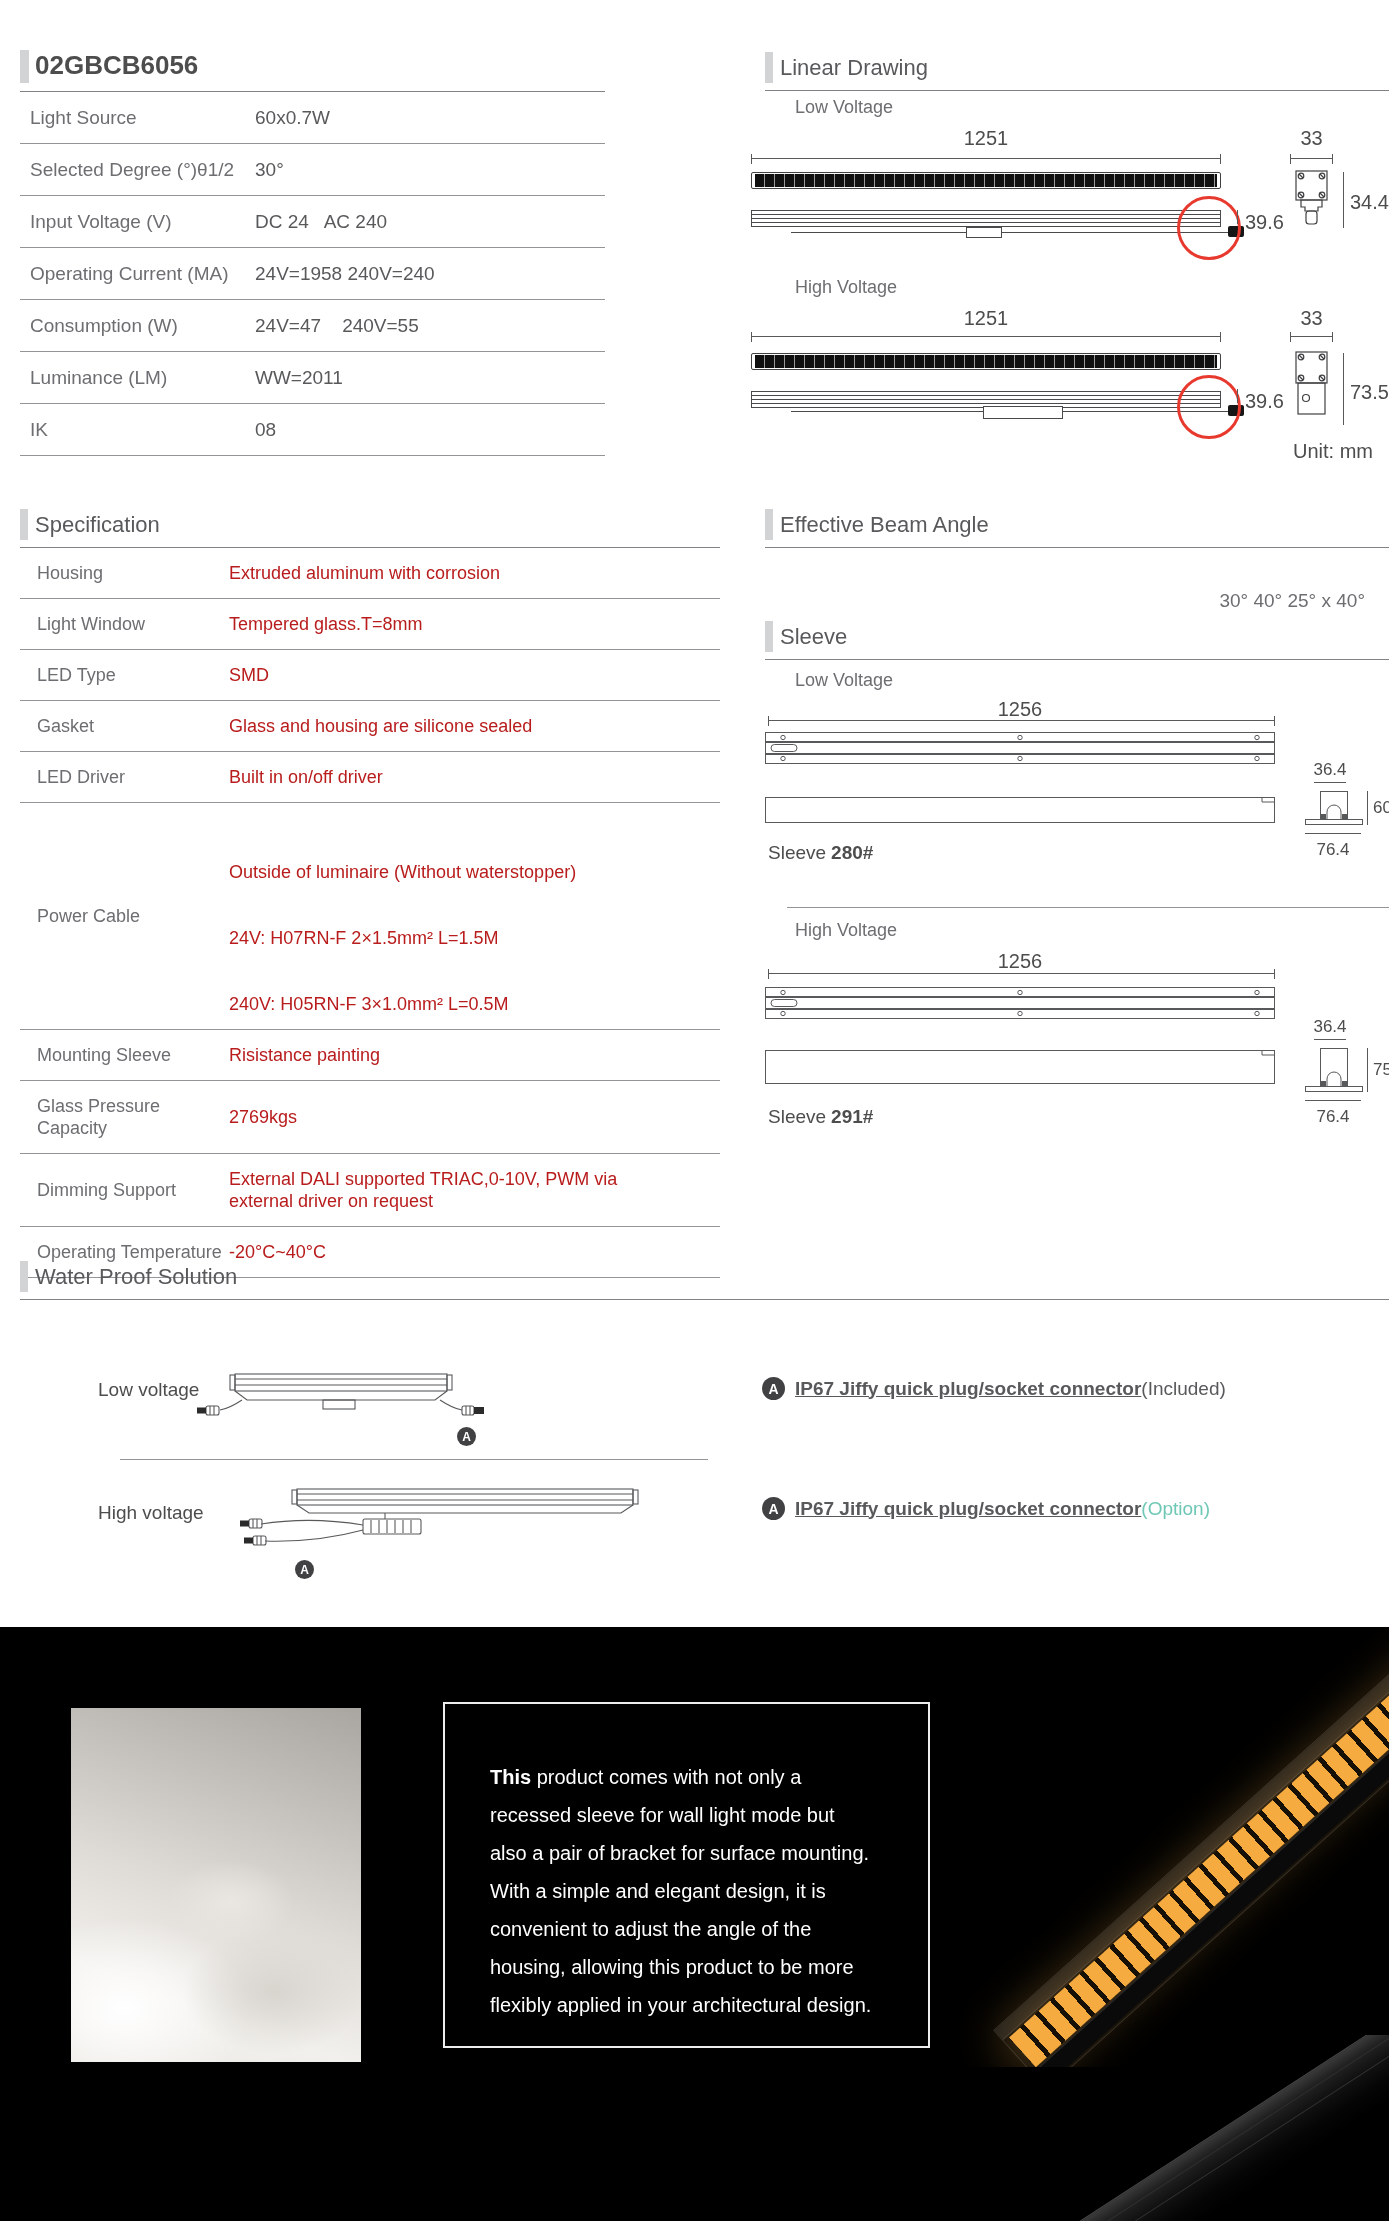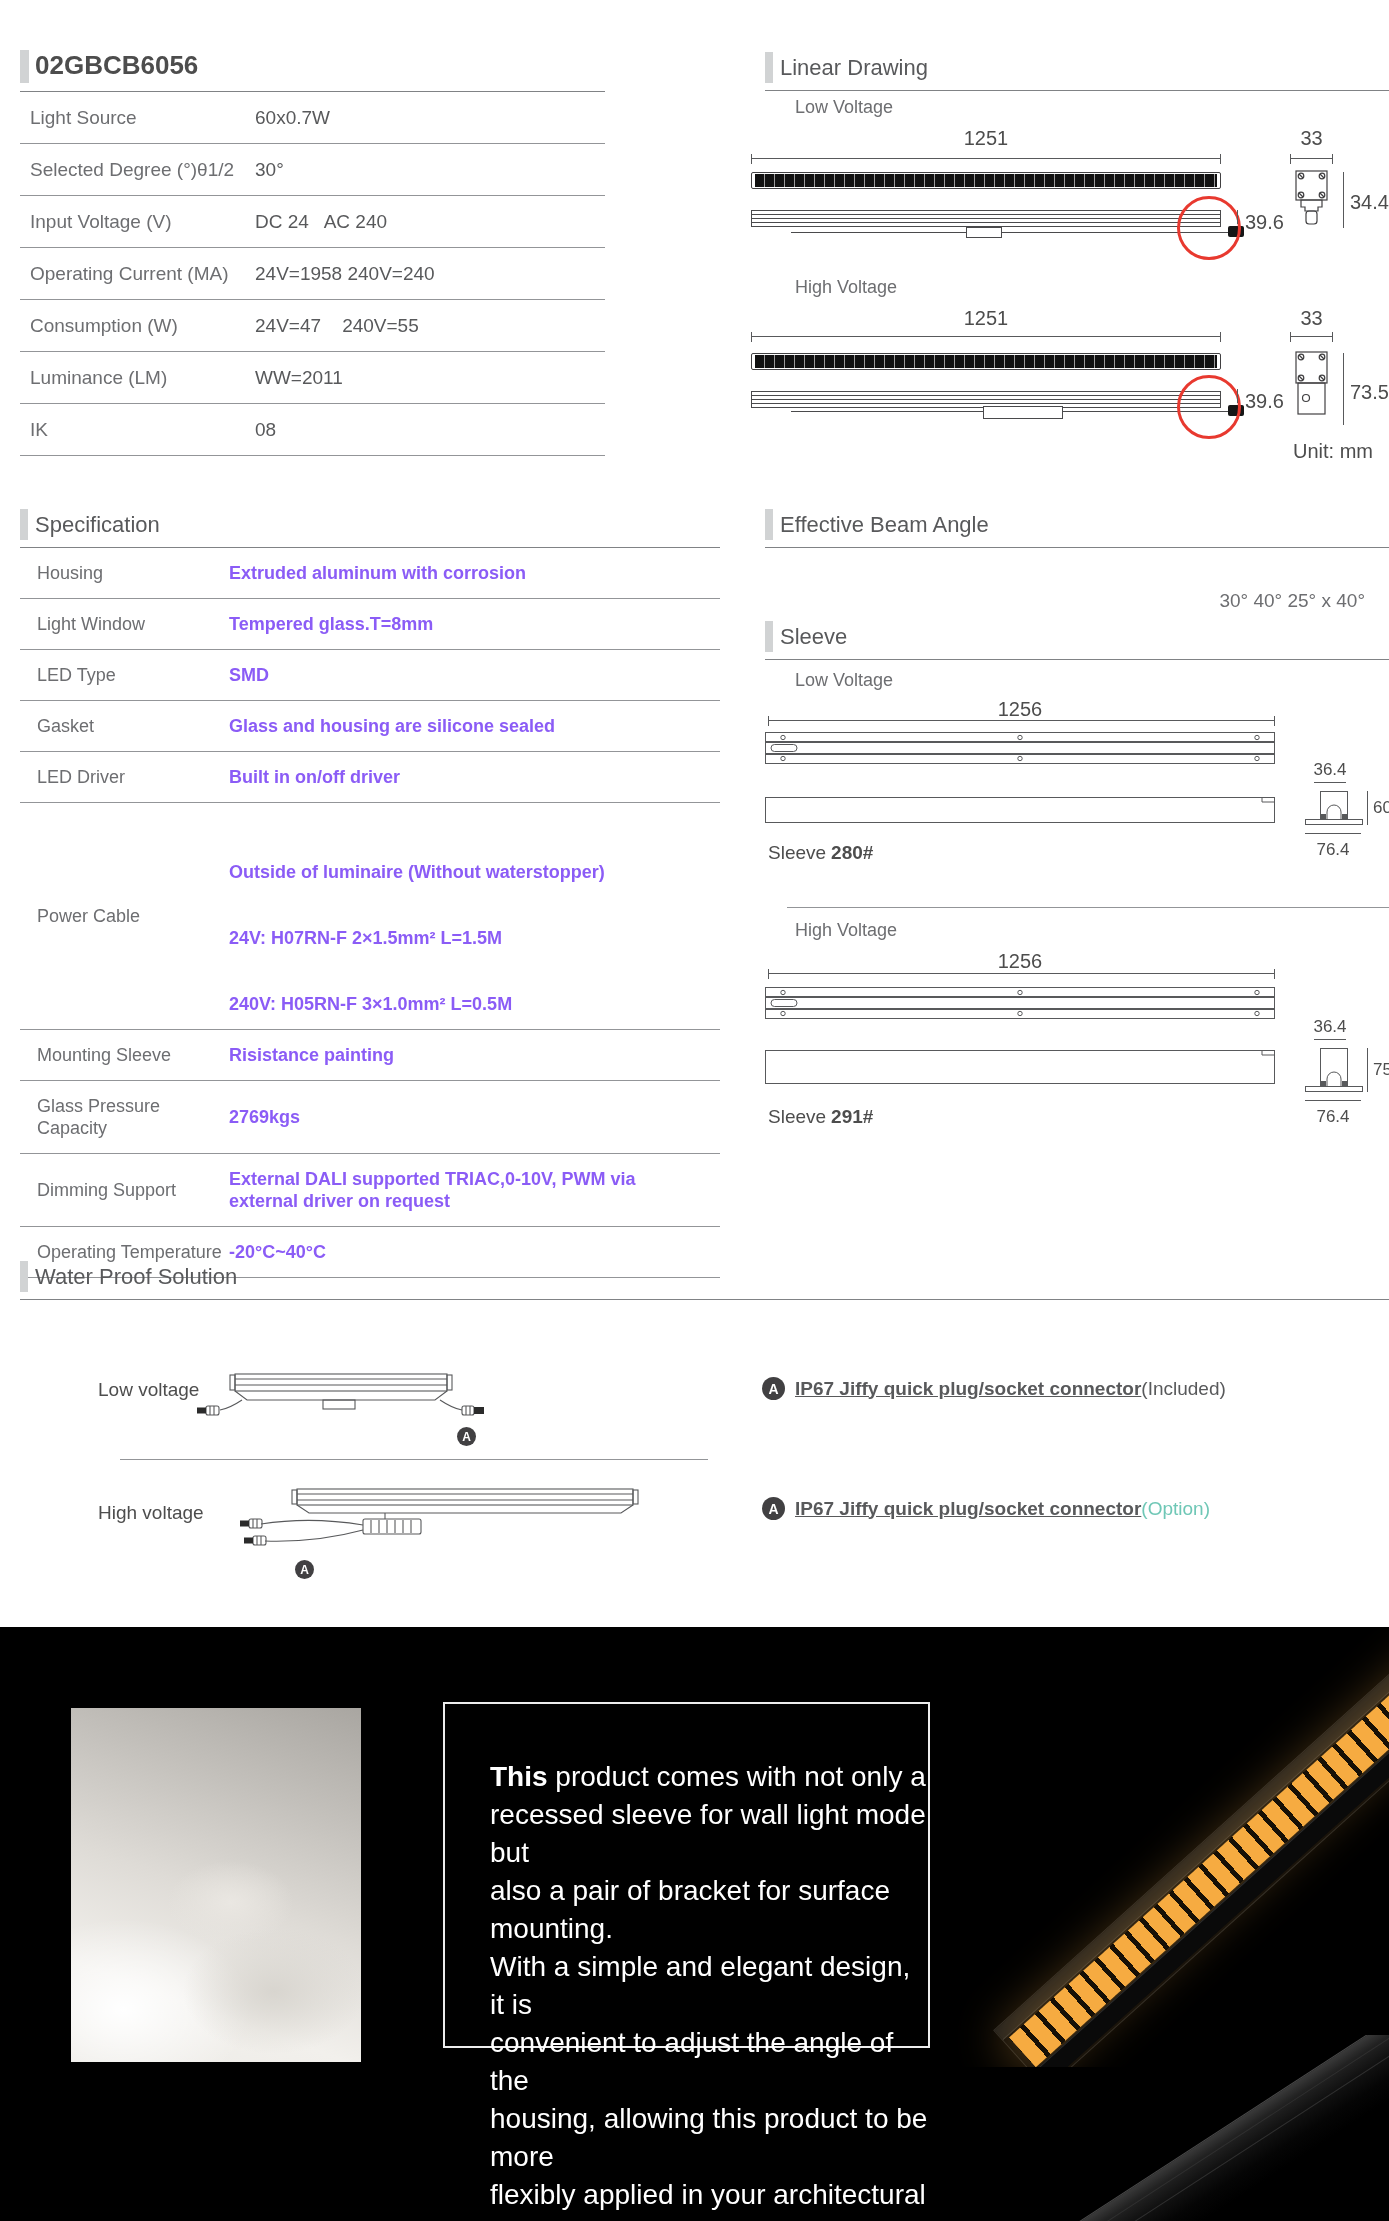--- a/index.html
+++ b/index.html
@@ -25,21 +25,21 @@
   .ptable h1{position:relative;margin:0;font-size:26px;font-weight:bold;color:#4d4d4d;
              padding:0 0 10px 15px;border-bottom:1px solid #808285;}
   .ptable h1::before{content:"";position:absolute;left:0;top:0;bottom:8px;width:9px;background:#d1d3d4;}
   .trow{display:flex;align-items:center;min-height:51px;border-bottom:1px solid #939598;font-size:19px;}
   .trow .lab{width:225px;padding-left:10px;flex:none;color:#6d6e71;}
   .trow .val{flex:1;color:#58595b;white-space:pre-wrap;}
   
   .spec{left:20px;top:512px;width:700px;}
   .srow{display:flex;align-items:center;padding:14px 0;border-bottom:1px solid #939598;font-size:18px;line-height:22px;}
   .srow .lab{width:192px;padding-left:17px;flex:none;color:#6d6e71;}
-  .srow .val{flex:1;color:#8b5cf6;white-space:pre-wrap;font-weight:bold;}
+  .srow .val{flex:1;color:#b91c1c;white-space:pre-wrap;}
   .w420{max-width:430px;}
   
   .led-bar{position:absolute;height:13px;border:1px solid #414042;border-radius:2px;padding:1px 3px;background:#fff;}
   .led-cells{height:100%;background:#101010 repeating-linear-gradient(90deg,#101010 0 9px,#9a9a9a 9px 10px);}
   .lin-side{position:absolute;height:15px;border:1px solid #4a4a4c;background:
      linear-gradient(180deg,#fff 0 3px,#4a4a4c 3px 4px,#fff 4px 7px,#4a4a4c 7px 8px,#fff 8px 11px,#4a4a4c 11px 12px,#fff 12px 15px);}
   .cable{position:absolute;height:1px;background:#4a4a4c;}
   .junction{position:absolute;border:1px solid #4a4a4c;background:#fff;}
   .connector{position:absolute;background:#161616;border-radius:2px;}
   .redcircle{position:absolute;width:58px;height:58px;border:3px solid #e8392f;border-radius:50%;}
@@ -51,21 +51,21 @@
   .wp-note b{font-weight:bold;text-decoration:underline;}
   
   .banner{left:0;top:1627px;width:1389px;height:594px;background:#000;}
   .photo{position:absolute;left:71px;top:81px;width:290px;height:354px;
     background:
       radial-gradient(130px 90px at 70% 80%,#d8d5cf 0%,rgba(216,213,207,0) 70%),
       radial-gradient(170px 120px at 18% 85%,#ffffff 0%,rgba(255,255,255,0) 75%),
       radial-gradient(90px 60px at 55% 55%,#eae7e2 0%,rgba(234,231,226,0) 70%),
       linear-gradient(200deg,#a9a6a1 0%,#c2bfba 25%,#dedbd6 52%,#f2f0ec 78%,#eceae5 100%);}
   .textbox{position:absolute;left:443px;top:75px;width:487px;height:346px;border:2px solid #ededed;
-           box-sizing:border-box;padding:54px 0 0 45px;color:#fff;font-size:28px;line-height:38px;}
+           box-sizing:border-box;padding:54px 0 0 45px;color:#fff;font-size:20px;line-height:38px;}
   .render-top{position:absolute;right:0;top:0;width:439px;height:440px;overflow:hidden;}
   .bar1{position:absolute;left:-10px;top:185px;width:620px;height:78px;transform:rotate(-42deg);
         background:#060606;border:1px solid #242424;}
   .bar1 .flange{height:12px;background:#1b1b1b;border-bottom:1px solid #333;}
   .bar1 .cells{height:40px;margin:2px 6px;
         background:repeating-linear-gradient(90deg,#f6ab41 0 15px,#171006 15px 20px);
         box-shadow:0 0 46px 10px rgba(250,175,70,0.30);}
   .bar1 .base{height:18px;background:#0a0a0a;border-top:1px solid #2c2c2c;}
   .render-bottom{position:absolute;right:0;top:408px;width:400px;height:186px;overflow:hidden;}
   .bar2{position:absolute;left:-6px;top:70px;width:570px;height:66px;transform:rotate(-33deg);

